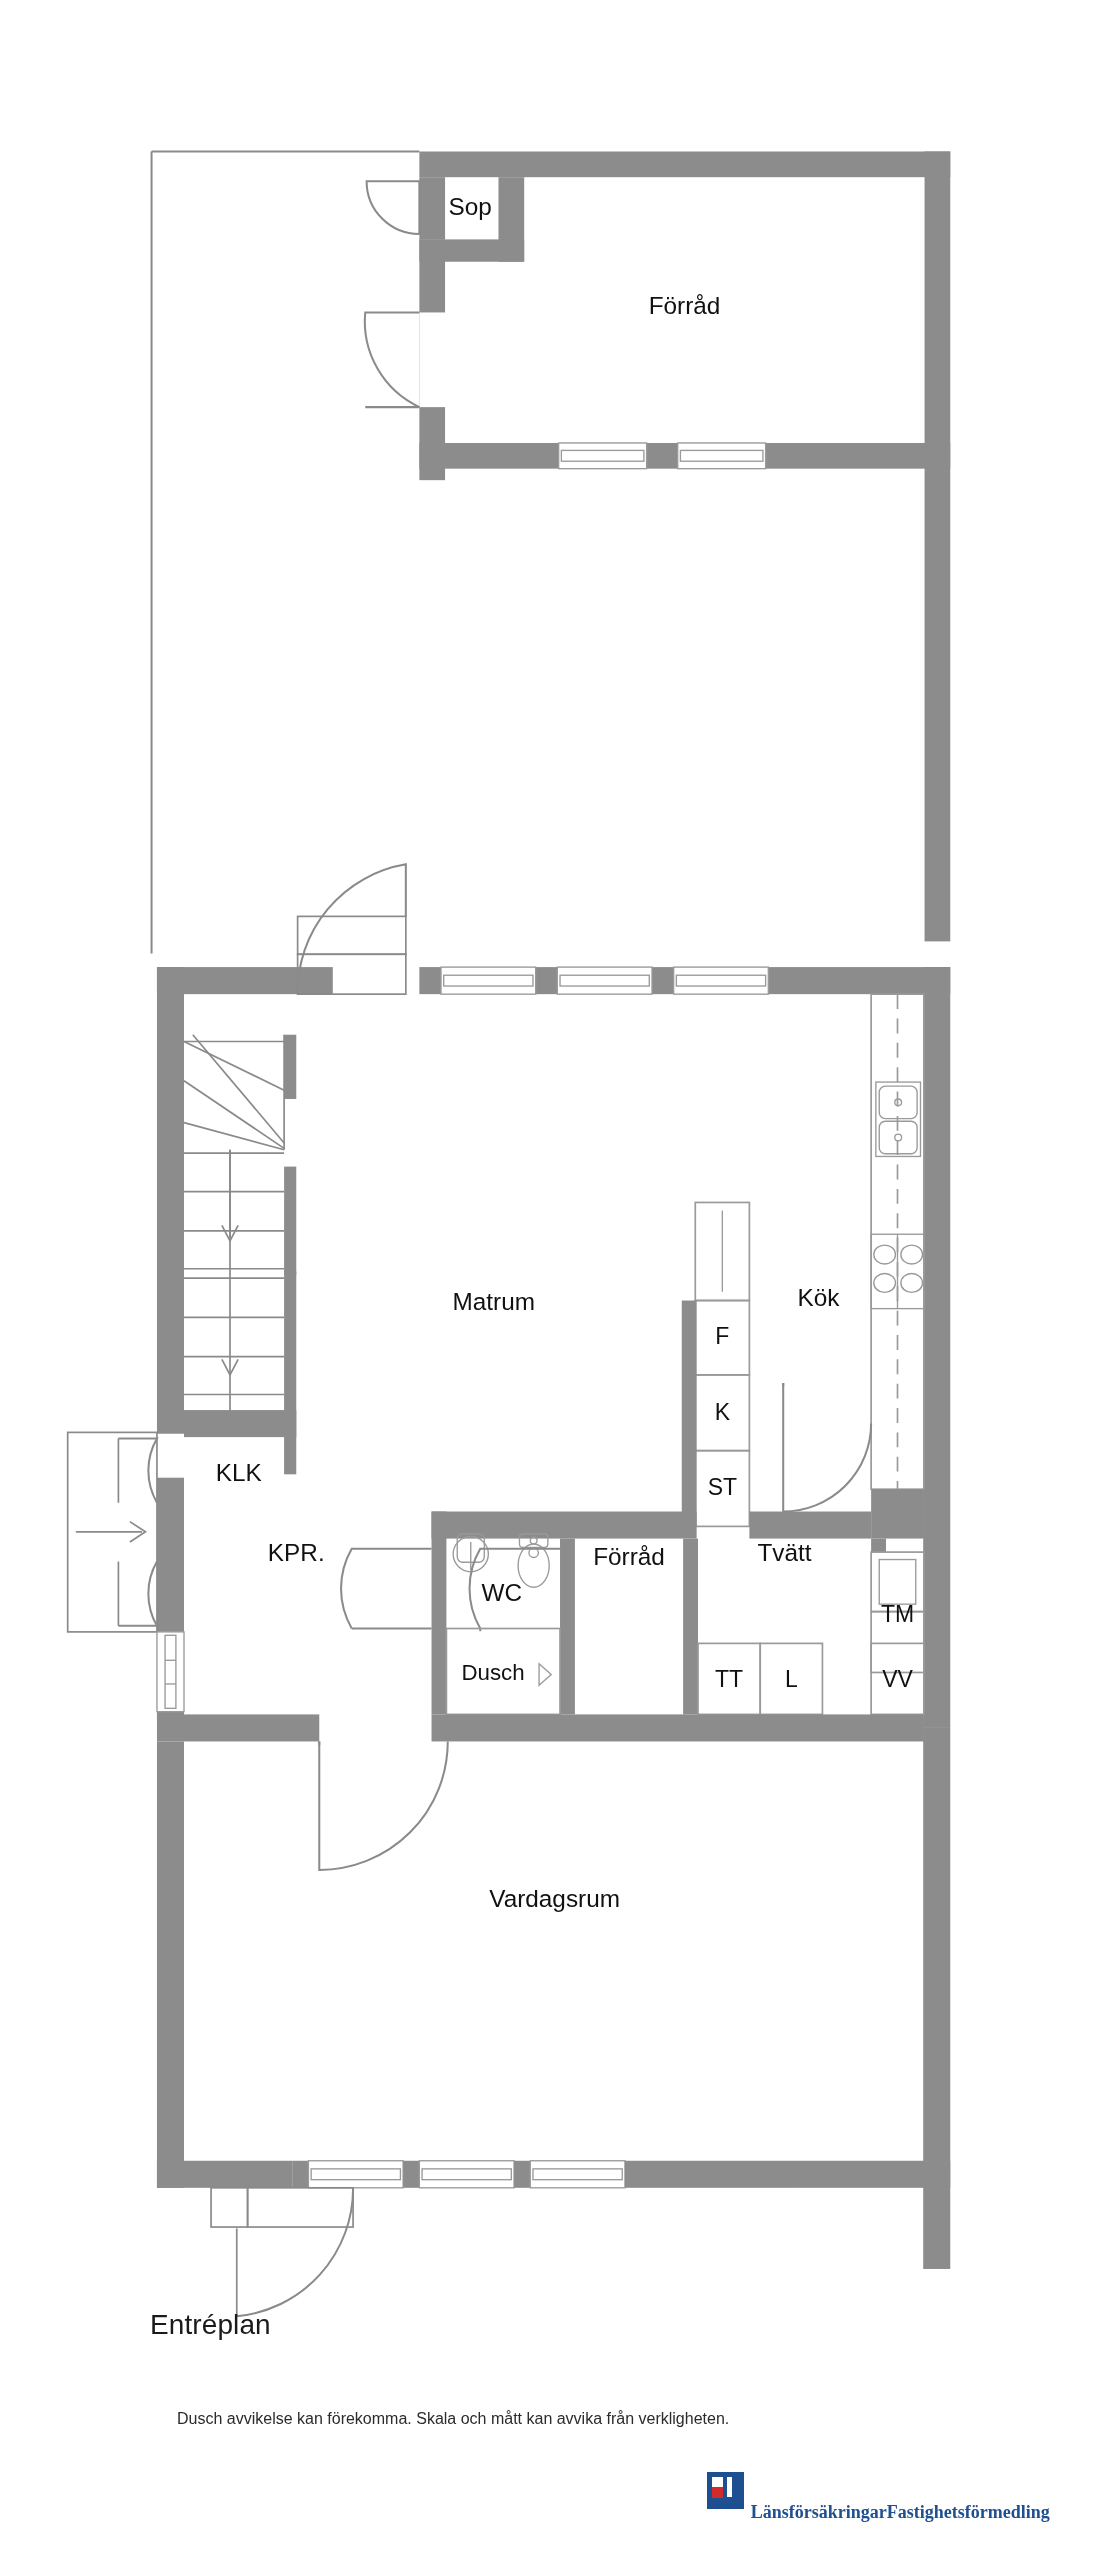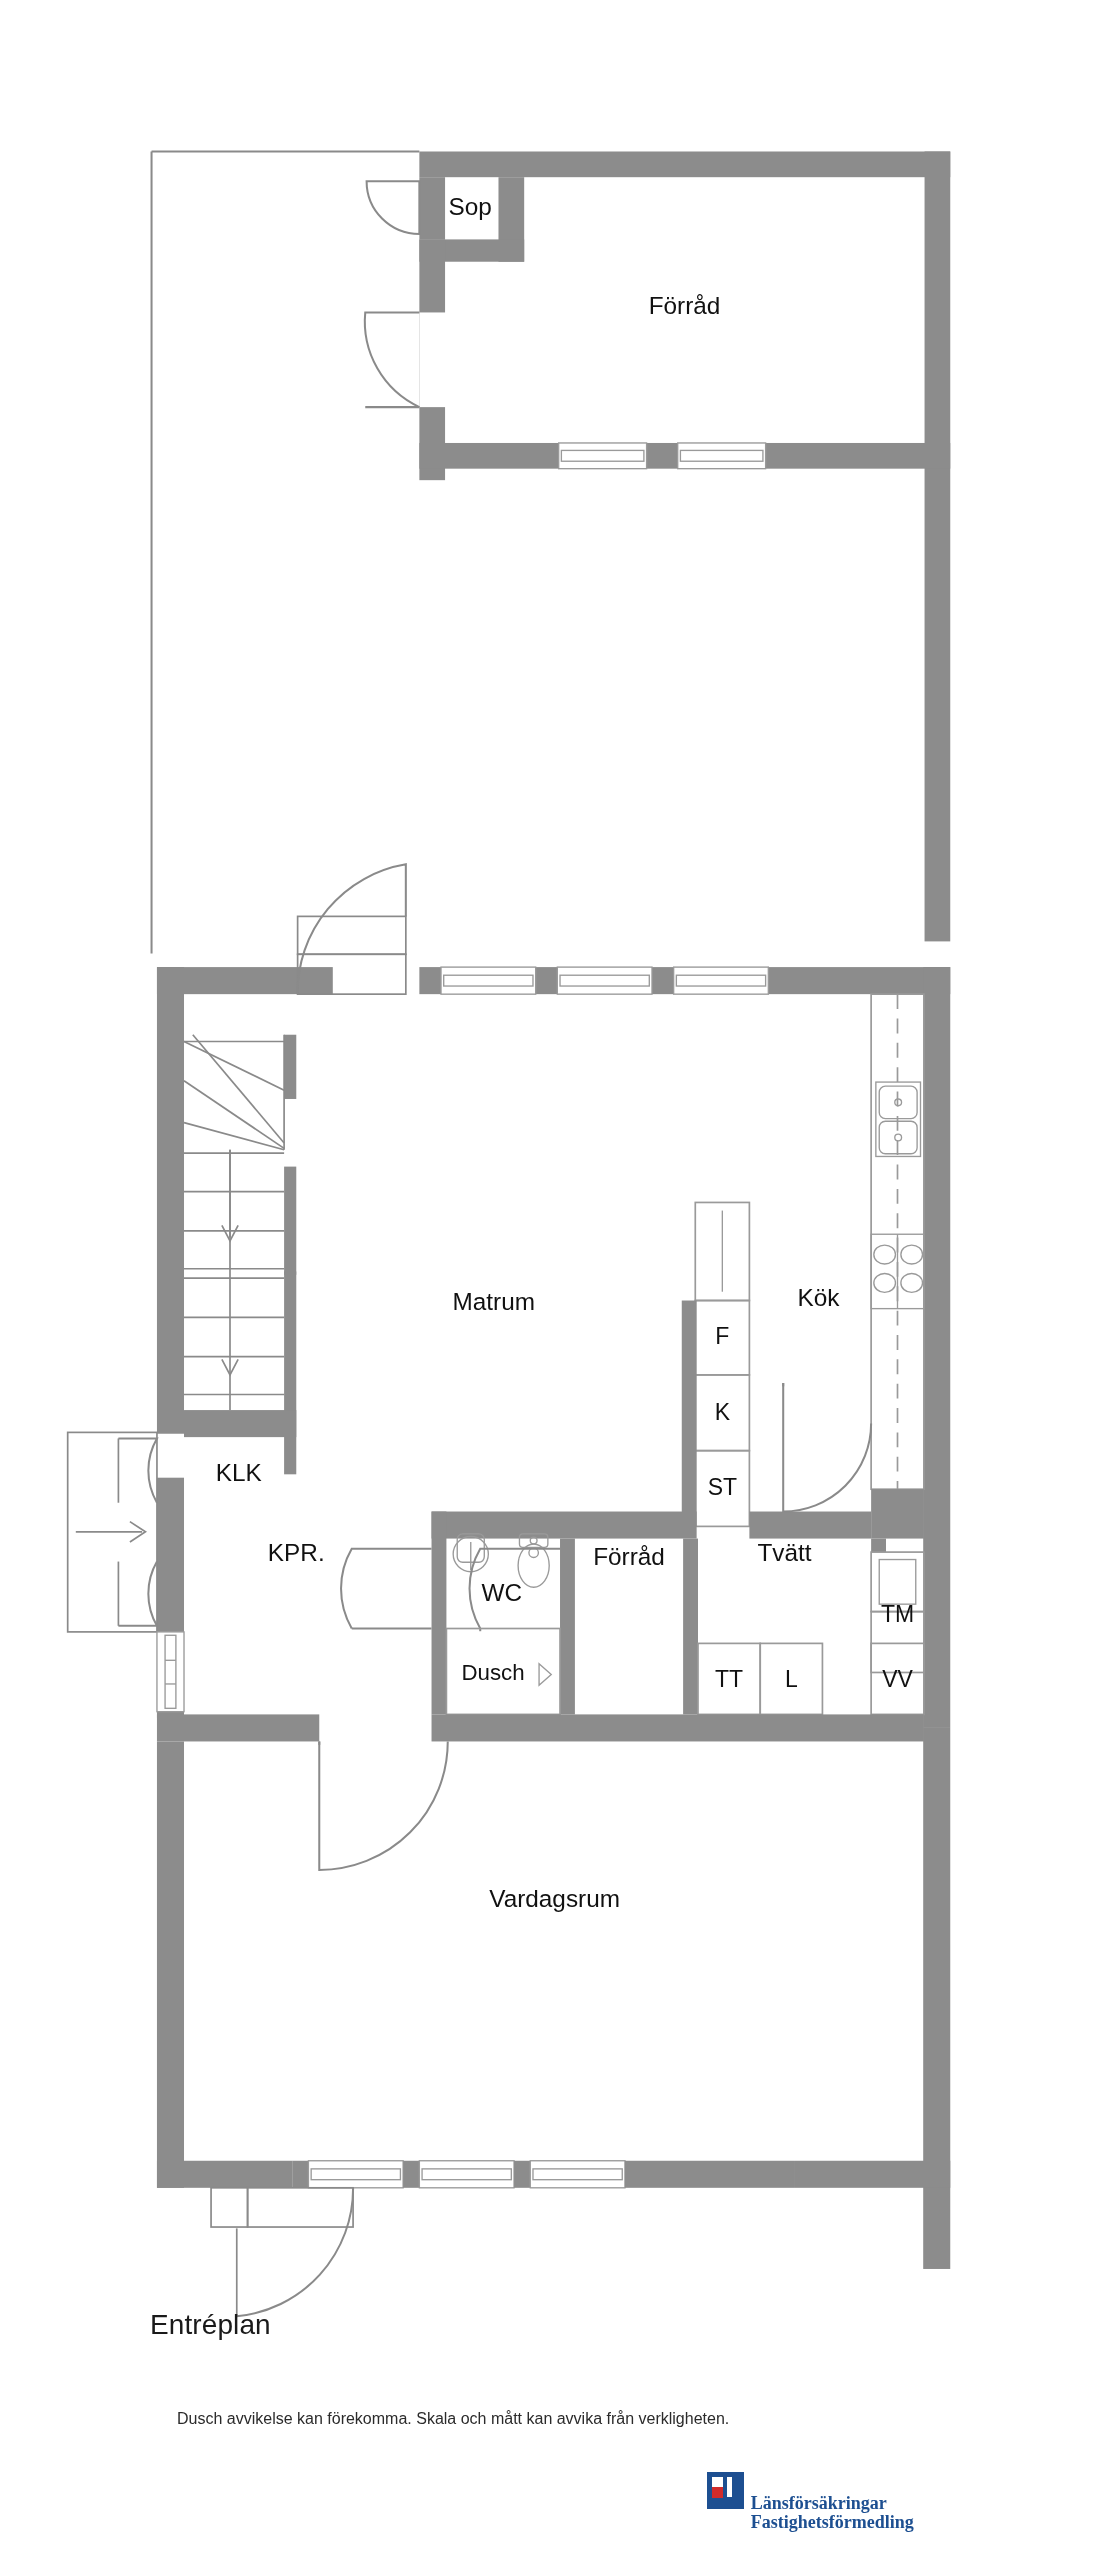--- a/index.html
+++ b/index.html
@@ -102,21 +102,21 @@
     background: #d12b2b;
   }
   .logo-mark .notch-r {
     position: absolute;
     left: 20px; top: 5.4px;
     width: 5.4px; height: 20px;
     background: #ffffff;
   }
   .logo-text {
     display: flex;
-    flex-direction: column;
+    flex-direction: row;
     line-height: 1.02;
     font-family: "Liberation Serif", serif;
     color: #1d4f91;
     font-weight: bold;
     margin-top: 44px;
   }
   .logo-text .l1 { font-size: 18px; }
   .logo-text .l2 { font-size: 18px; }
 </style>
 </head>

